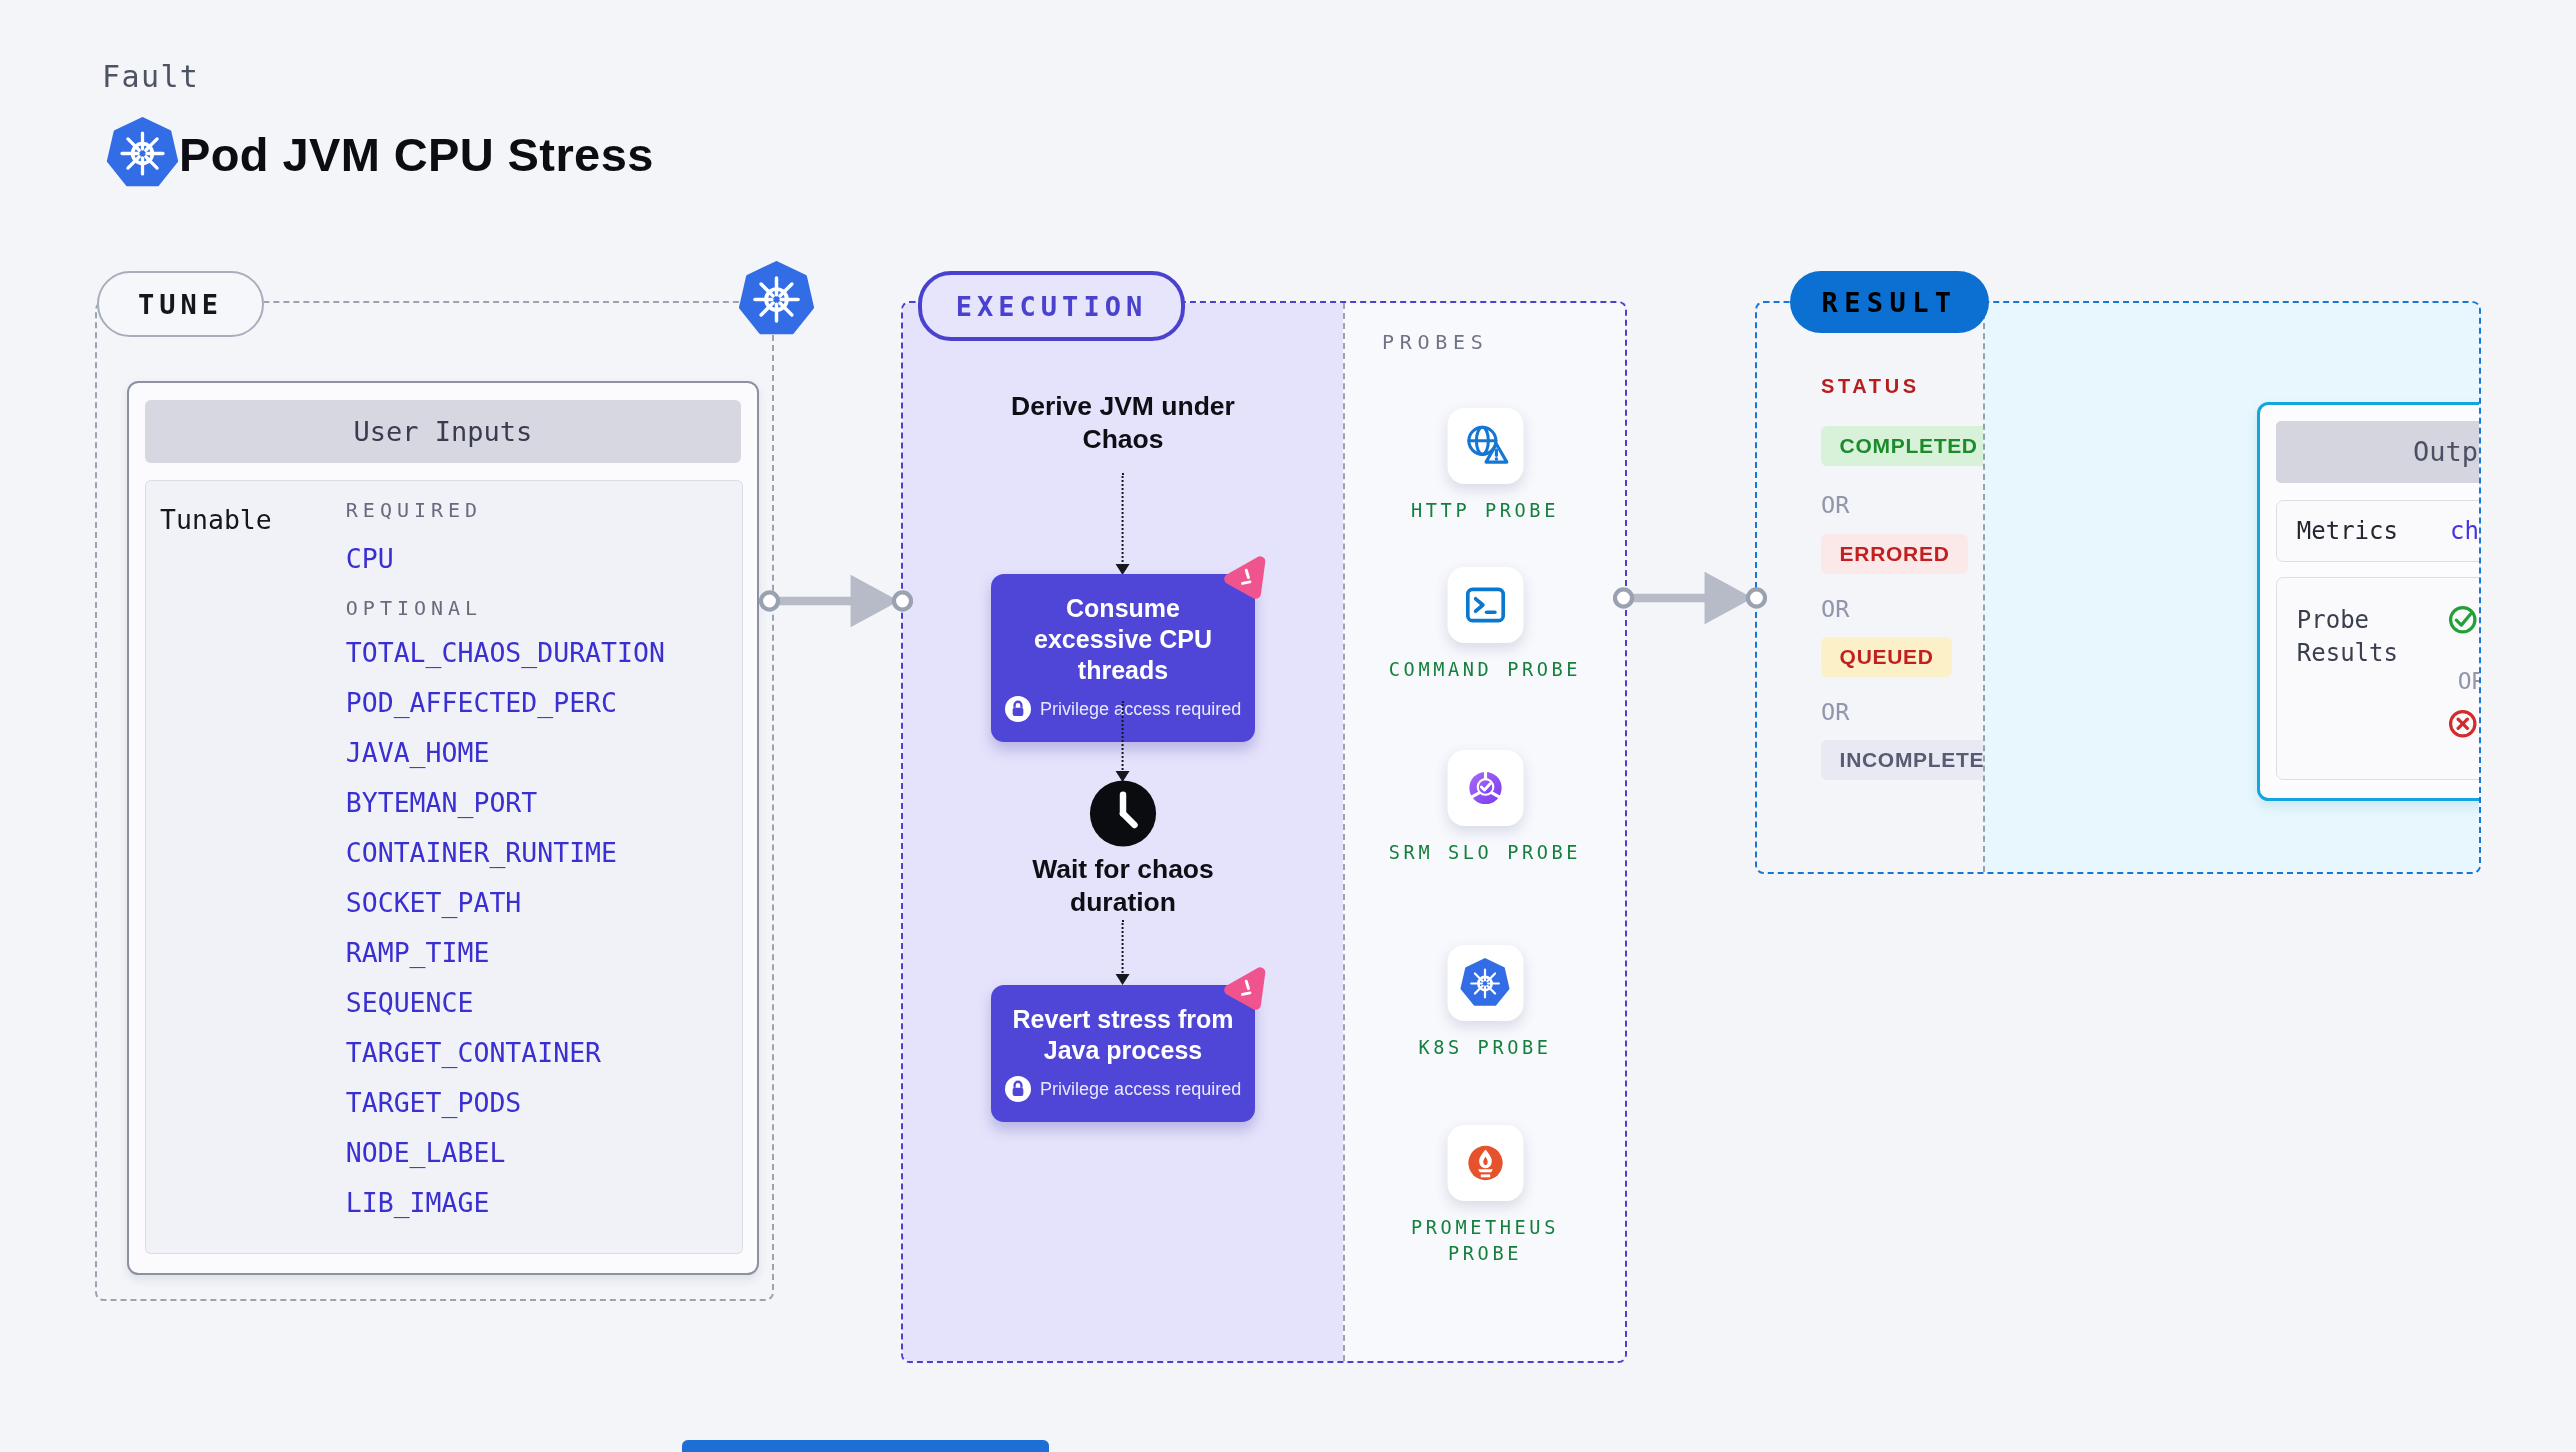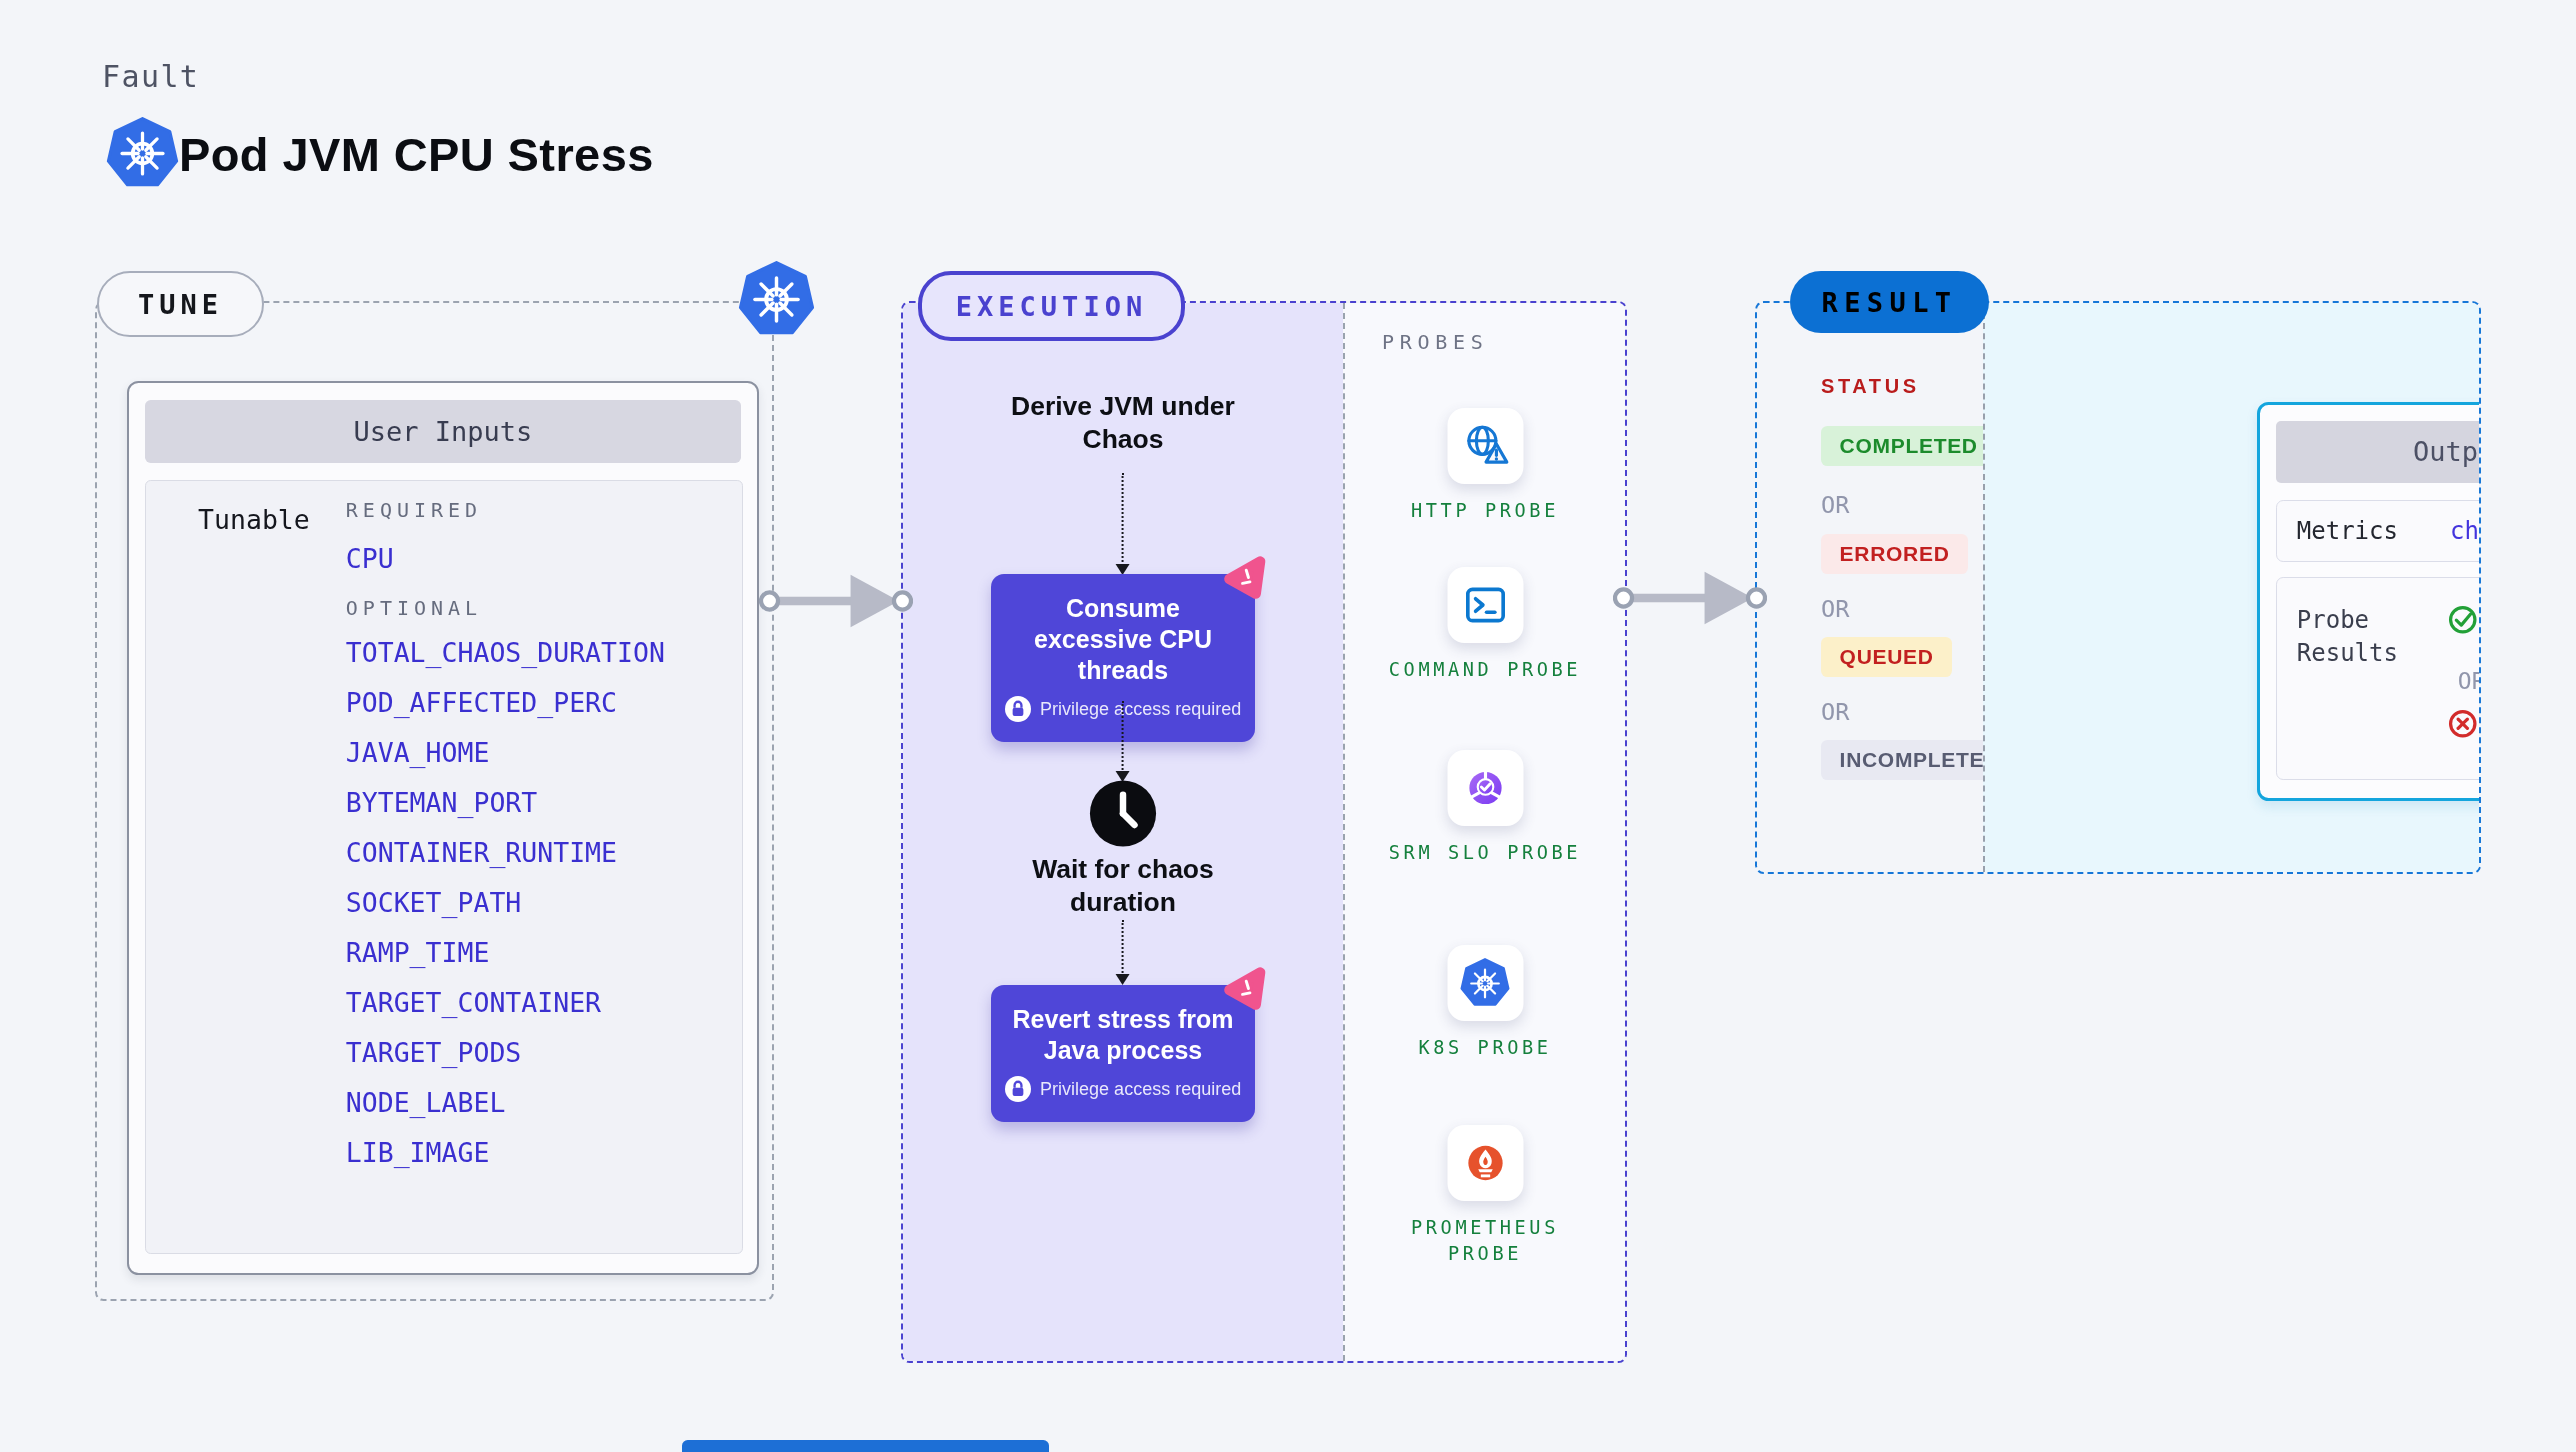--- a/index.html
+++ b/index.html
@@ -29,21 +29,21 @@
             border:2.9px dashed #9ba3b0;border-radius:8.6px;}
   .corner-k8s{position:absolute;left:738px;top:261px;width:77px;height:77px;z-index:6;}
   .ui-card{position:absolute;left:127px;top:381px;width:628px;height:890px;background:#fbfbfd;
            border:2.1px solid #8b91a0;border-radius:11.5px;box-shadow:0 4.3px 10px rgba(40,45,70,.10);}
   .ui-head{position:absolute;left:15.8px;top:17px;width:596px;height:63px;background:#d7d7e1;
            border-radius:5.7px;display:flex;align-items:center;justify-content:center;
            font-family:"DejaVu Sans Mono",monospace;font-size:27px;color:#383c50;}
   .ui-body{position:absolute;left:15.8px;top:97px;width:596px;height:772px;background:#f1f2f7;
            border:1.4px solid #dadce5;border-radius:5.7px;}
   .tunable{position:absolute;left:14.3px;top:23px;font-family:"DejaVu Sans Mono",monospace;
-           font-size:26.5px;color:#15171e;margin-left:38px;}
+           font-size:26.5px;color:#15171e;}
   .group-label{position:absolute;left:200px;font-family:"DejaVu Sans Mono",monospace;
                font-size:20px;letter-spacing:5px;color:#666c7e;}
   .req-item{position:absolute;left:200px;top:62px;font-family:"DejaVu Sans Mono",monospace;
             font-size:26.5px;color:#3a2fd0;}
   .opt-list{position:absolute;left:200px;top:156px;display:flex;flex-direction:column;}
   .opt-item{height:50px;font-family:"DejaVu Sans Mono",monospace;font-size:26.5px;color:#3a2fd0;}
 
   
   .harrow{position:absolute;width:154px;height:64px;z-index:7;}
 
@@ -163,20 +163,21 @@
       <div class="req-item">CPU</div>
       <div class="group-label" style="top:115px;">OPTIONAL</div>
       <div class="opt-list">
         <div class="opt-item">TOTAL_CHAOS_DURATION</div>
         <div class="opt-item">POD_AFFECTED_PERC</div>
         <div class="opt-item">JAVA_HOME</div>
         <div class="opt-item">BYTEMAN_PORT</div>
         <div class="opt-item">CONTAINER_RUNTIME</div>
         <div class="opt-item">SOCKET_PATH</div>
         <div class="opt-item">RAMP_TIME</div>
+        <div class="opt-item">SEQUENCE</div>
         <div class="opt-item">TARGET_CONTAINER</div>
         <div class="opt-item">TARGET_PODS</div>
         <div class="opt-item">NODE_LABEL</div>
         <div class="opt-item">LIB_IMAGE</div>
       </div>
     </div>
   </div>
 
   <svg class="harrow" style="left:759px;top:569px;" viewBox="0 0 215 90">
     <rect x="22" y="39" width="108" height="12" fill="#b7bac7"></rect>

